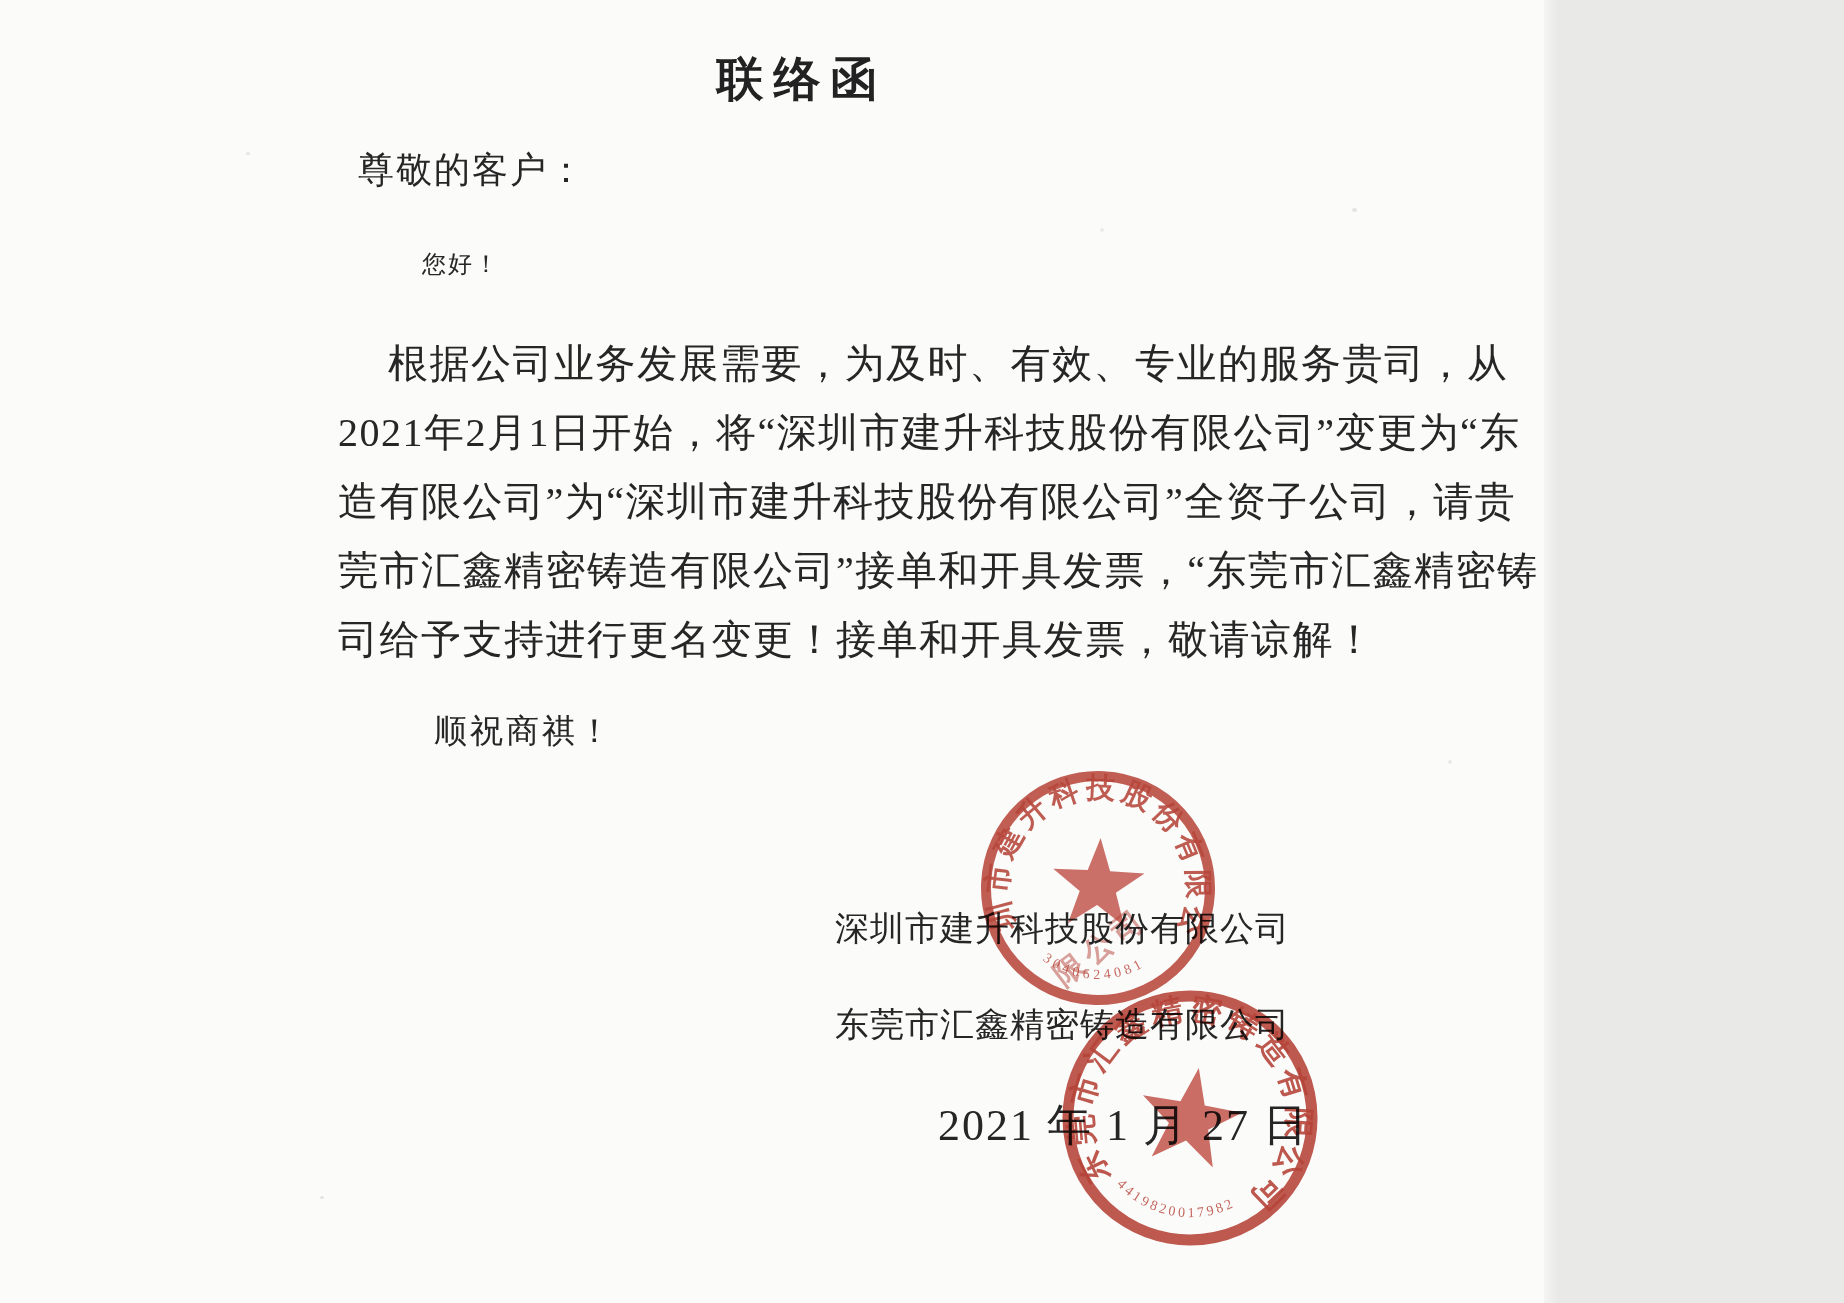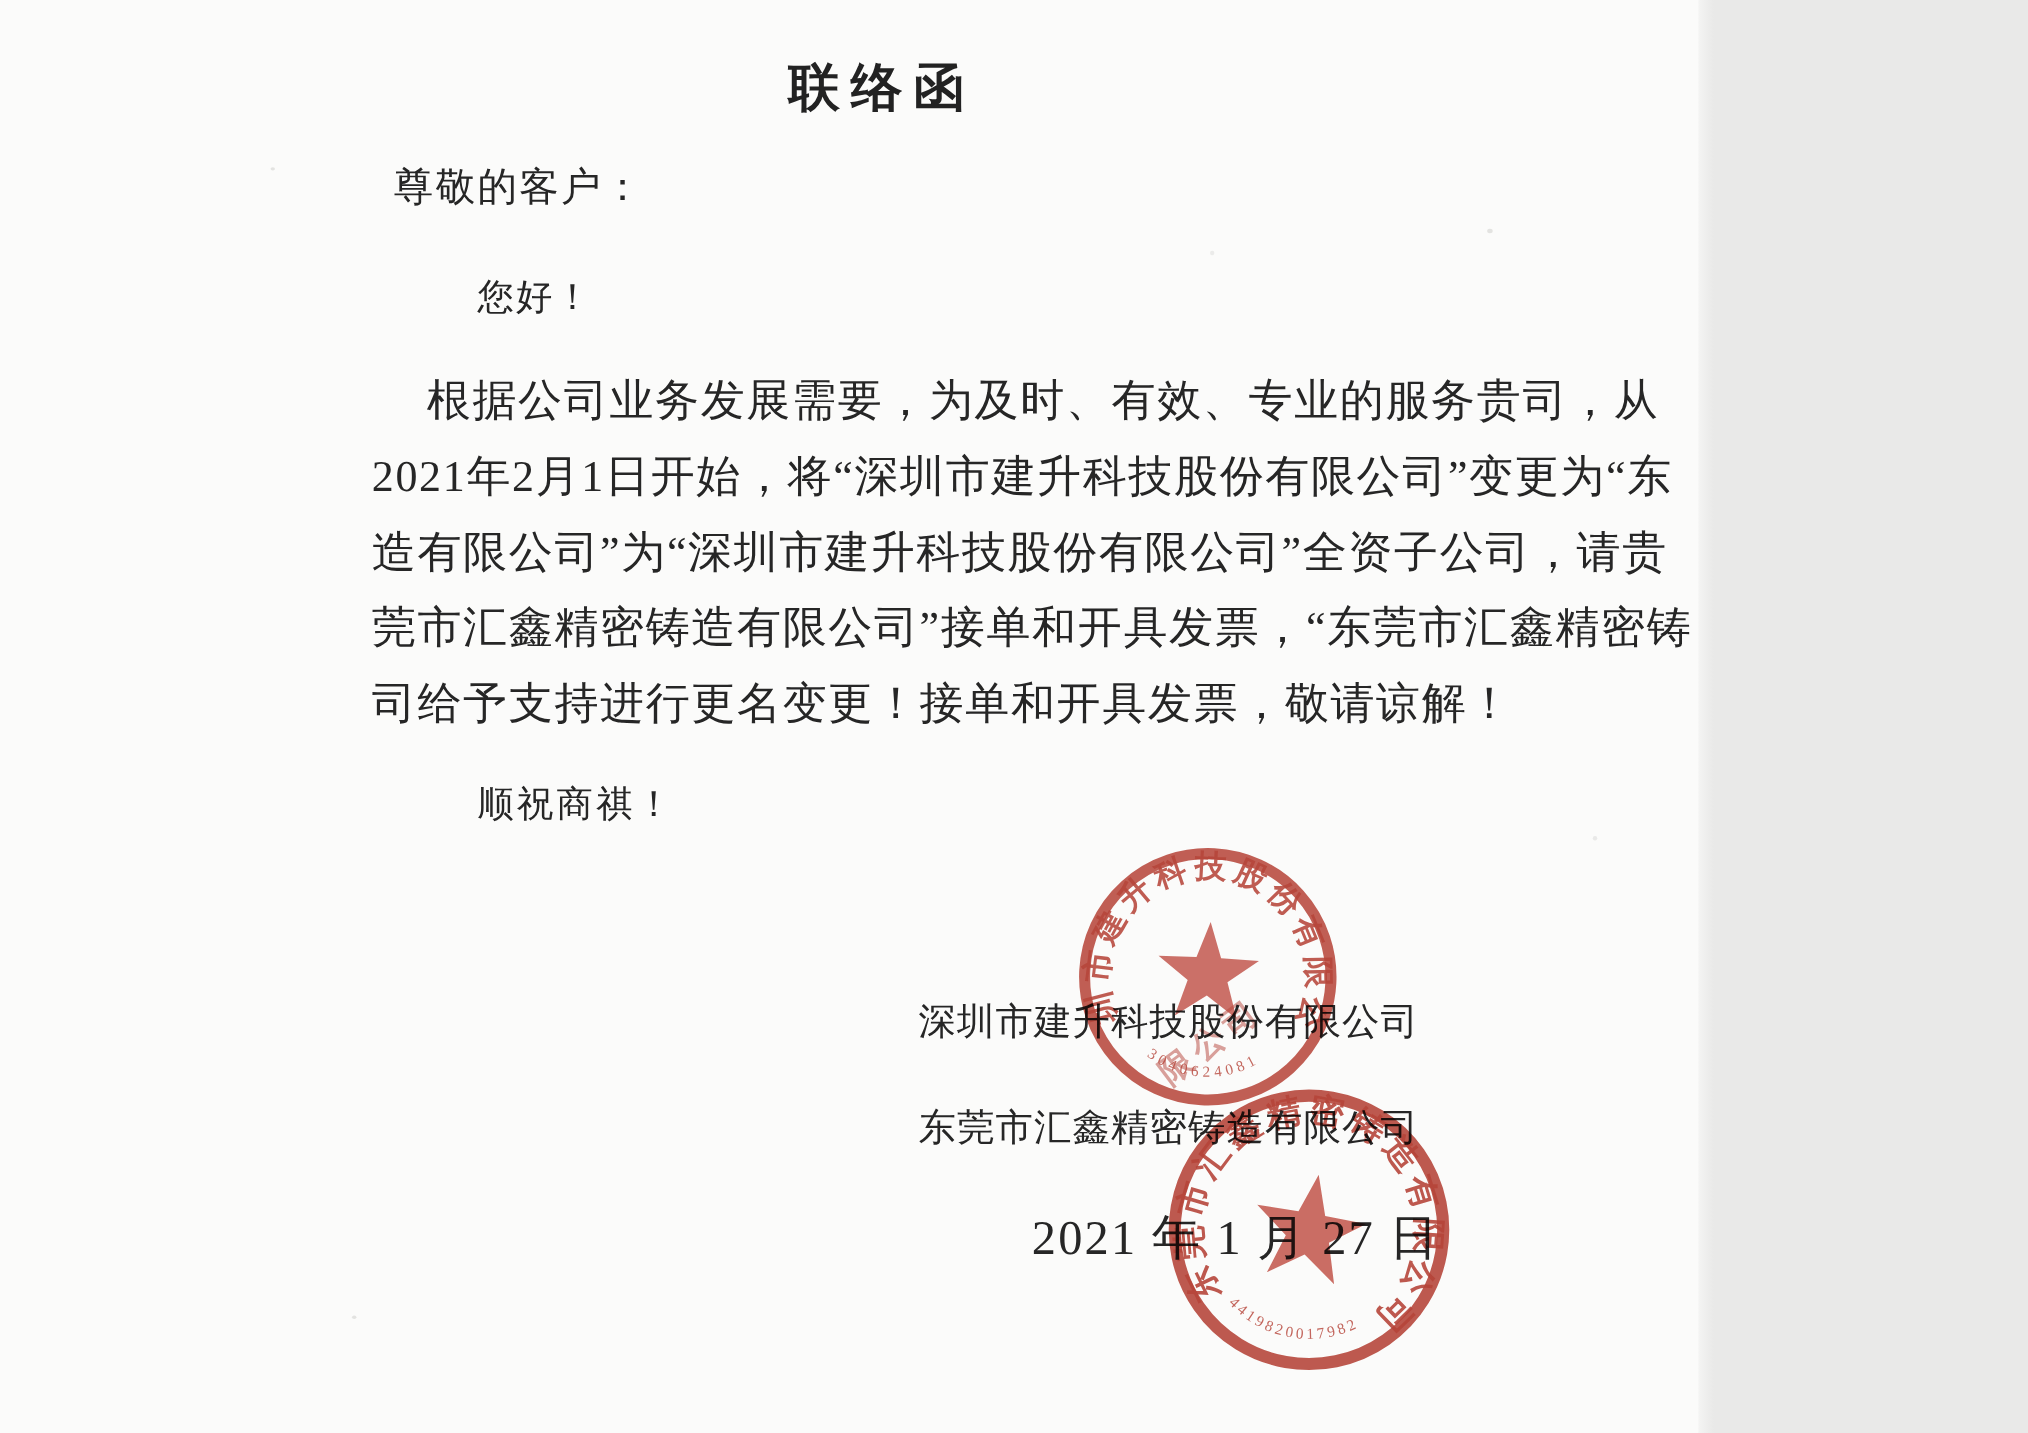--- a/index.html
+++ b/index.html
@@ -20,21 +20,21 @@
   .sp2{left:1352px;top:208px;width:5px;height:4px}
   .sp3{left:1100px;top:228px;width:4px;height:4px;opacity:.35}
   .sp4{left:320px;top:1196px;width:4px;height:3px}
   .sp5{left:1448px;top:760px;width:4px;height:4px;opacity:.4}
 
   .title{
     position:absolute;top:36px;left:0;width:1604px;text-align:center;
     font-size:47px;font-weight:bold;letter-spacing:10px;color:#222;margin-top:12px;
   }
   .salutation{position:absolute;left:358px;top:146px;font-size:36px;letter-spacing:2px}
-  .greeting{position:absolute;left:434px;top:248px;font-size:33px;letter-spacing:2px}
+  .greeting{position:absolute;left:422px;top:248px;font-size:24px;letter-spacing:2px}
 
   .para{position:absolute;left:338px;top:347px;font-size:40px;letter-spacing:1.5px}
   .bline{line-height:33px;margin-bottom:36px;white-space:nowrap}
   .indent{text-indent:50px}
 
   .closing{position:absolute;left:434px;top:709px;font-size:33px;letter-spacing:3px}
 
   .sig{position:absolute;font-size:34px;letter-spacing:1px;white-space:nowrap}
   .sig1{left:835px;top:906px}
   .sig2{left:835px;top:1002px}

